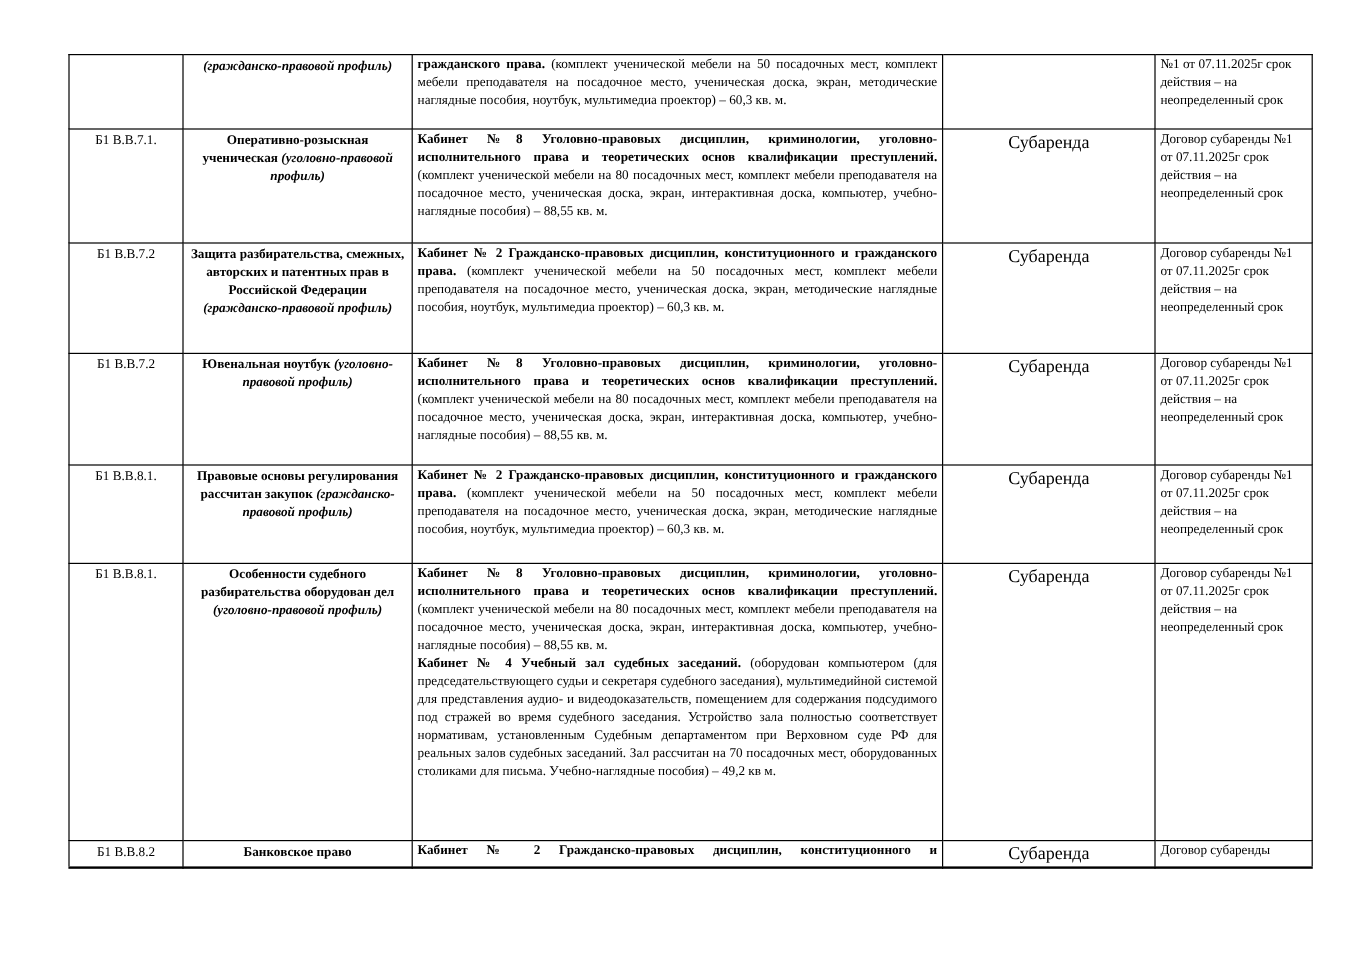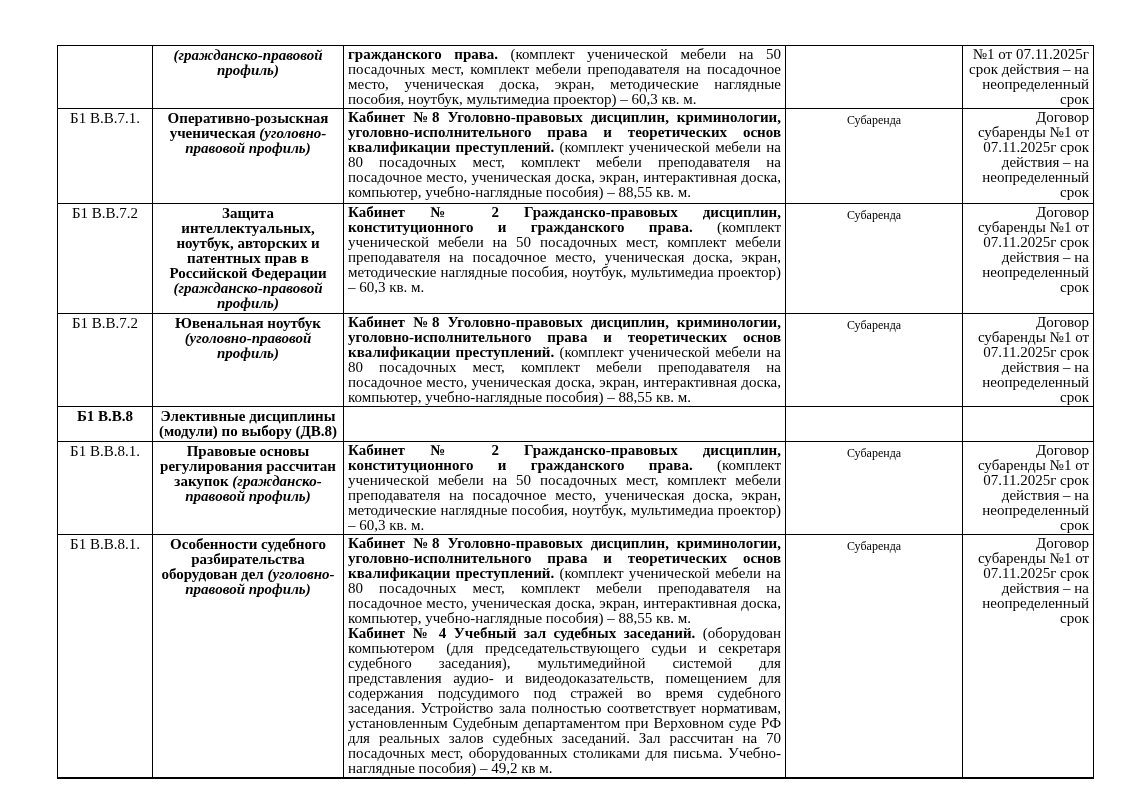--- a/index.html
+++ b/index.html
@@ -21,30 +21,30 @@
   }
   col.c-code { width: 95px; }
   col.c-disc { width: 191px; }
   col.c-fac  { width: 442px; }
   col.c-own  { width: 177px; }
   col.c-doc  { width: 131px; }
   td {
     border: 1px solid #000;
     vertical-align: top;
     padding: 1px 4px;
-    font-size: 15px;
+    font-size: 11px;
     line-height: 15px;
     overflow: hidden;
   }
   td.col-code { text-align: center; padding: 2px 2px; }
   td.col-code.b { font-weight: bold; }
   td.col-disc { text-align: center; font-weight: bold; padding: 2px 4px; }
   td.col-fac  { text-align: justify; }
-  td.col-own  { text-align: center; font-size: 12px; line-height: 18px; padding-top: 2px; }
-  td.col-doc  { text-align: right; }
+  td.col-own  { text-align: center; font-size: 15px; line-height: 18px; padding-top: 2px; }
+  td.col-doc  { text-align: left; }
   .fac-para { text-align: justify; font-family: Liberation Serif, serif; }
   .fac-para.jlast { text-align-last: justify; }
   .seg-b  { font-weight: bold; font-style: normal; }
   .seg-bi { font-weight: bold; font-style: italic; }
   .seg-n  { font-weight: normal; font-style: normal; }
 </style>
 </head>
 <body>
 
 <div class="page">
@@ -71,58 +71,60 @@
             <td class="col-code"><span>Б1 В.В.7.1.</span></td>
             <td class="col-disc"><span class="seg-b">Оперативно-розыскная ученическая </span><span class="seg-bi">(уголовно-правовой профиль)</span></td>
             <td class="col-fac">
               <div class="fac-para"><span class="seg-b">Кабинет №8 Уголовно-правовых дисциплин, криминологии, уголовно-исполнительного права и теоретических основ квалификации преступлений.</span><span class="seg-n"> (комплект ученической мебели на 80 посадочных мест, комплект мебели преподавателя на посадочное место, ученическая доска, экран, интерактивная доска, компьютер, учебно-наглядные пособия) – 88,55 кв. м.</span></div>
             </td>
             <td class="col-own"><span>Субаренда</span></td>
             <td class="col-doc"><span>Договор субаренды №1 от 07.11.2025г срок действия – на неопределенный срок</span></td>
           </tr>
           <tr style="height: 92px;">
             <td class="col-code"><span>Б1 В.В.7.2</span></td>
-            <td class="col-disc"><span class="seg-b">Защита интеллектуальных, ноутбук, авторских и патентных прав в Российской Федерации </span><span class="seg-bi">(гражданско-правовой профиль)</span></td>
+            <td class="col-disc"><span class="seg-b">Защита разбирательства, смежных, авторских и патентных прав в Российской Федерации </span><span class="seg-bi">(гражданско-правовой профиль)</span></td>
             <td class="col-fac">
               <div class="fac-para"><span class="seg-b">Кабинет № 2 Гражданско-правовых дисциплин, конституционного и гражданского права.</span><span class="seg-n"> (комплект ученической мебели на 50 посадочных мест, комплект мебели преподавателя на посадочное место, ученическая доска, экран, методические наглядные пособия, ноутбук, мультимедиа проектор) – 60,3 кв. м.</span></div>
             </td>
             <td class="col-own"><span>Субаренда</span></td>
             <td class="col-doc"><span>Договор субаренды №1 от 07.11.2025г срок действия – на неопределенный срок</span></td>
           </tr>
           <tr style="height: 93px;">
             <td class="col-code"><span>Б1 В.В.7.2</span></td>
             <td class="col-disc"><span class="seg-b">Ювенальная ноутбук </span><span class="seg-bi">(уголовно-правовой профиль)</span></td>
             <td class="col-fac">
               <div class="fac-para"><span class="seg-b">Кабинет №8 Уголовно-правовых дисциплин, криминологии, уголовно-исполнительного права и теоретических основ квалификации преступлений.</span><span class="seg-n"> (комплект ученической мебели на 80 посадочных мест, комплект мебели преподавателя на посадочное место, ученическая доска, экран, интерактивная доска, компьютер, учебно-наглядные пособия) – 88,55 кв. м.</span></div>
             </td>
             <td class="col-own"><span>Субаренда</span></td>
             <td class="col-doc"><span>Договор субаренды №1 от 07.11.2025г срок действия – на неопределенный срок</span></td>
-          </tr>
-          <tr style="height: 30px;">
-            <td class="col-code b"><span>Б1 В.В.8</span></td>
-            <td class="col-disc"><span class="seg-b">Элективные дисциплины (модули) по выбору (ДВ.8)</span></td>
-            <td class="col-fac"></td>
-            <td class="col-own"><span></span></td>
-            <td class="col-doc"><span></span></td>
           </tr>
           <tr style="height: 82px;">
             <td class="col-code"><span>Б1 В.В.8.1.</span></td>
             <td class="col-disc"><span class="seg-b">Правовые основы регулирования рассчитан закупок </span><span class="seg-bi">(гражданско-правовой профиль)</span></td>
             <td class="col-fac">
               <div class="fac-para"><span class="seg-b">Кабинет № 2 Гражданско-правовых дисциплин, конституционного и гражданского права.</span><span class="seg-n"> (комплект ученической мебели на 50 посадочных мест, комплект мебели преподавателя на посадочное место, ученическая доска, экран, методические наглядные пособия, ноутбук, мультимедиа проектор) – 60,3 кв. м.</span></div>
             </td>
             <td class="col-own"><span>Субаренда</span></td>
             <td class="col-doc"><span>Договор субаренды №1 от 07.11.2025г срок действия – на неопределенный срок</span></td>
           </tr>
           <tr style="height: 231px;">
             <td class="col-code"><span>Б1 В.В.8.1.</span></td>
             <td class="col-disc"><span class="seg-b">Особенности судебного разбирательства оборудован дел </span><span class="seg-bi">(уголовно-правовой профиль)</span></td>
             <td class="col-fac">
               <div class="fac-para"><span class="seg-b">Кабинет №8 Уголовно-правовых дисциплин, криминологии, уголовно-исполнительного права и теоретических основ квалификации преступлений.</span><span class="seg-n"> (комплект ученической мебели на 80 посадочных мест, комплект мебели преподавателя на посадочное место, ученическая доска, экран, интерактивная доска, компьютер, учебно-наглядные пособия) – 88,55 кв. м.</span></div>
               <div class="fac-para"><span class="seg-b">Кабинет № 4 Учебный зал судебных заседаний.</span><span class="seg-n"> (оборудован компьютером (для председательствующего судьи и секретаря судебного заседания), мультимедийной системой для представления аудио- и видеодоказательств, помещением для содержания подсудимого под стражей во время судебного заседания. Устройство зала полностью соответствует нормативам, установленным Судебным департаментом при Верховном суде РФ для реальных залов судебных заседаний. Зал рассчитан на 70 посадочных мест, оборудованных столиками для письма. Учебно-наглядные пособия) – 49,2 кв м.</span></div>
             </td>
             <td class="col-own"><span>Субаренда</span></td>
             <td class="col-doc"><span>Договор субаренды №1 от 07.11.2025г срок действия – на неопределенный срок</span></td>
           </tr>
+          <tr style="height: 18px;">
+            <td class="col-code"><span>Б1 В.В.8.2</span></td>
+            <td class="col-disc"><span class="seg-b">Банковское право</span></td>
+            <td class="col-fac">
+              <div class="fac-para jlast"><span class="seg-b">Кабинет № 2 Гражданско-правовых дисциплин, конституционного и</span></div>
+            </td>
+            <td class="col-own"><span>Субаренда</span></td>
+            <td class="col-doc"><span>Договор субаренды</span></td>
+          </tr>
         </tbody>
     </table>
   </div>
 </div>
 
 </body></html>

